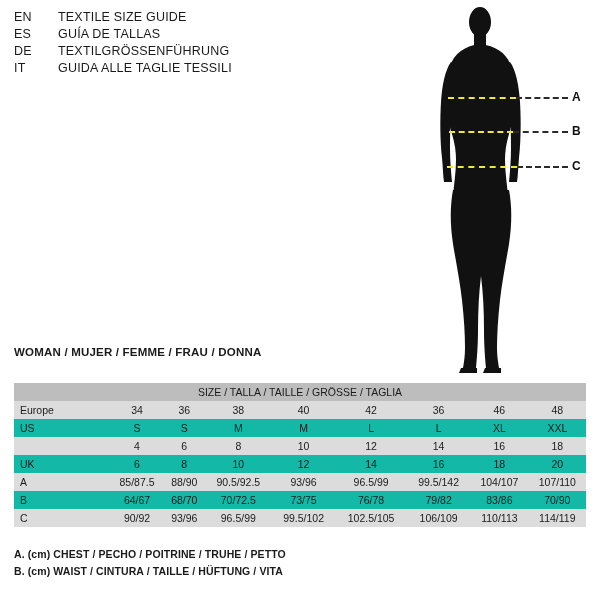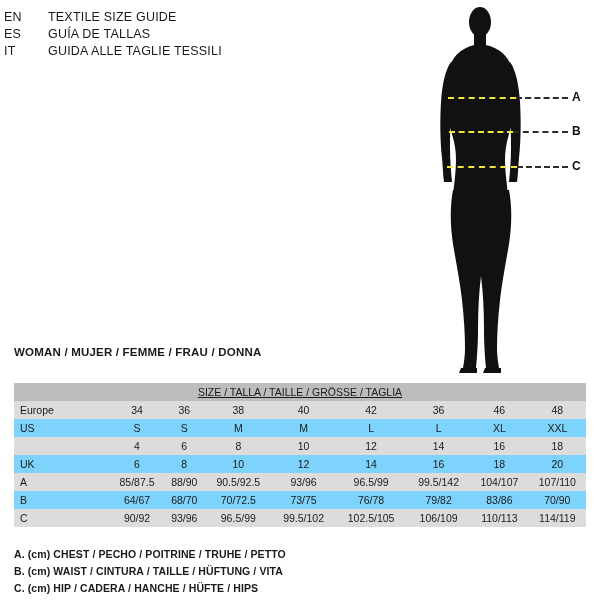--- a/index.html
+++ b/index.html
@@ -14,21 +14,21 @@
     font-family: "Liberation Sans", sans-serif;
     color: #1a1a1a;
     position: relative;
     overflow: hidden;
   }
 
   
   #header-langs {
     position: absolute;
     top: 10px;
-    left: 4px;
+    left: 14px;
     width: 410px;
   }
   .lang-row {
     display: flex;
     align-items: baseline;
     height: 17px;
     font-size: 12.5px;
     letter-spacing: 0.2px;
   }
   .lang-code {
@@ -99,24 +99,23 @@
     padding-left: 6px;
     width: 96px;
   }
   tr.band-head td {
     background: #bdbdbd;
     text-align: left;
     padding-left: 6px;
     font-size: 10.5px;
     font-weight: normal;
     height: 18px;
-    text-decoration: underline;
   }
   tr.shade td { background: #dcdcdc; }
-  tr.plain td { background: #7dd3fc; }
+  tr.plain td { background: #14b8a6; }
 
   
   #footnotes {
     position: absolute;
     left: 14px;
     top: 546px;
     width: 560px;
   }
   .footnote {
     font-size: 10.5px;
@@ -130,20 +129,24 @@
 <body>
 
 <div id="header-langs">
   <div class="lang-row">
     <span class="lang-code">EN</span>
     <span class="lang-text">TEXTILE SIZE GUIDE</span>
   </div>
   <div class="lang-row">
     <span class="lang-code">ES</span>
     <span class="lang-text">GUÍA DE TALLAS</span>
+  </div>
+  <div class="lang-row">
+    <span class="lang-code">DE</span>
+    <span class="lang-text">TEXTILGRÖSSENFÜHRUNG</span>
   </div>
   <div class="lang-row">
     <span class="lang-code">IT</span>
     <span class="lang-text">GUIDA ALLE TAGLIE TESSILI</span>
   </div>
 </div>
 
 <div id="figure-area">
   <svg id="figure-svg" width="180" height="380" viewBox="0 0 180 380">
     <g fill="#111111">
@@ -307,14 +310,13 @@
       <td>106/109</td>
       <td>110/113</td>
       <td>114/119</td>
     </tr>
   </tbody>
 </table>
 
 <div id="footnotes">
   <div class="footnote">A. (cm) CHEST / PECHO / POITRINE / TRUHE / PETTO</div>
   <div class="footnote">B. (cm) WAIST / CINTURA / TAILLE / HÜFTUNG / VITA</div>
-  <div class="footnote">C. (cm) HIP / CADERA / HANCHE / HÜFTE / HIPS</div>
 </div>
 
 </body></html>

